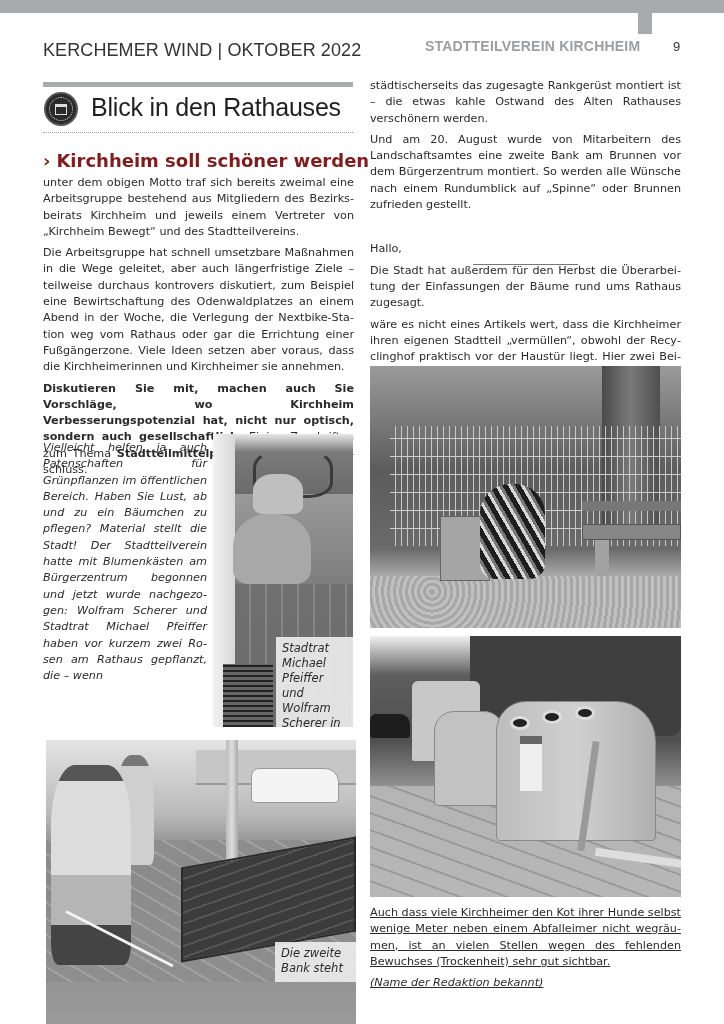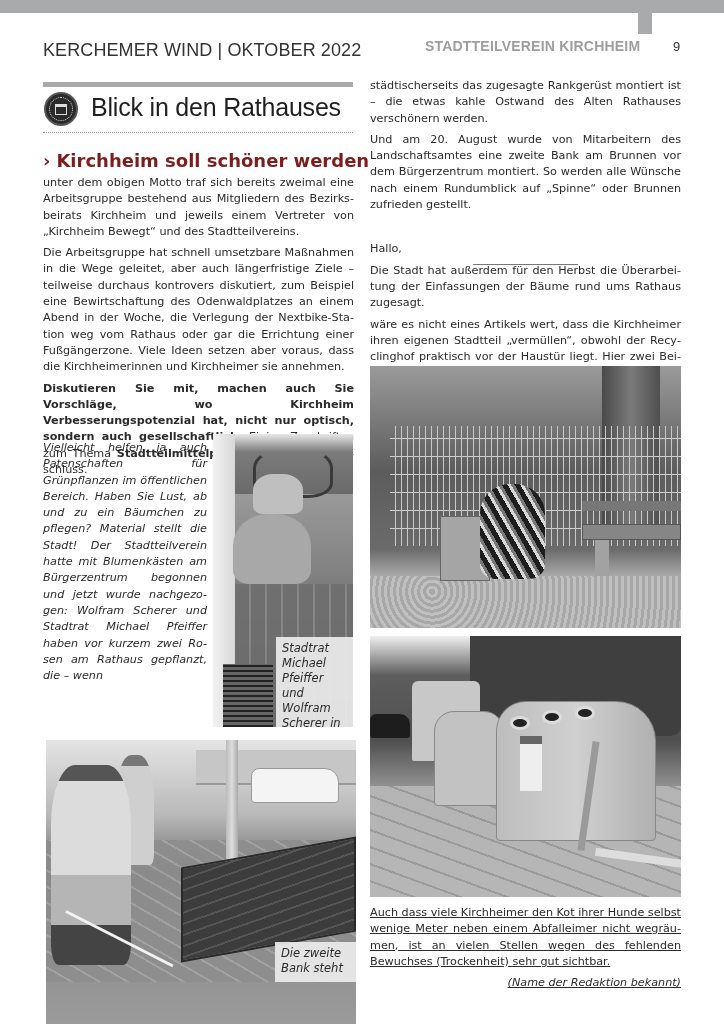--- a/index.html
+++ b/index.html
@@ -169,14 +169,14 @@
   <div class="hole h1"></div>
   <div class="hole h2"></div>
   <div class="hole h3"></div>
   <div class="label"></div>
   <div class="scooter"></div>
   <div class="deck"></div>
 </div>
 
 <div class="col col-right-bottom">
   <p>Auch dass viele Kirchheimer den Kot ihrer Hunde selbst wenige Meter neben einem Abfalleimer nicht wegräu­men, ist an vielen Stellen wegen des fehlenden Bewuch­ses (Trockenheit) sehr gut sichtbar.</p>
-  <p style="text-align:right;font-style:italic">(Name der Redaktion bekannt)</p>
+  <p style="font-style:italic">(Name der Redaktion bekannt)</p>
 </div>
 
 </body></html>

